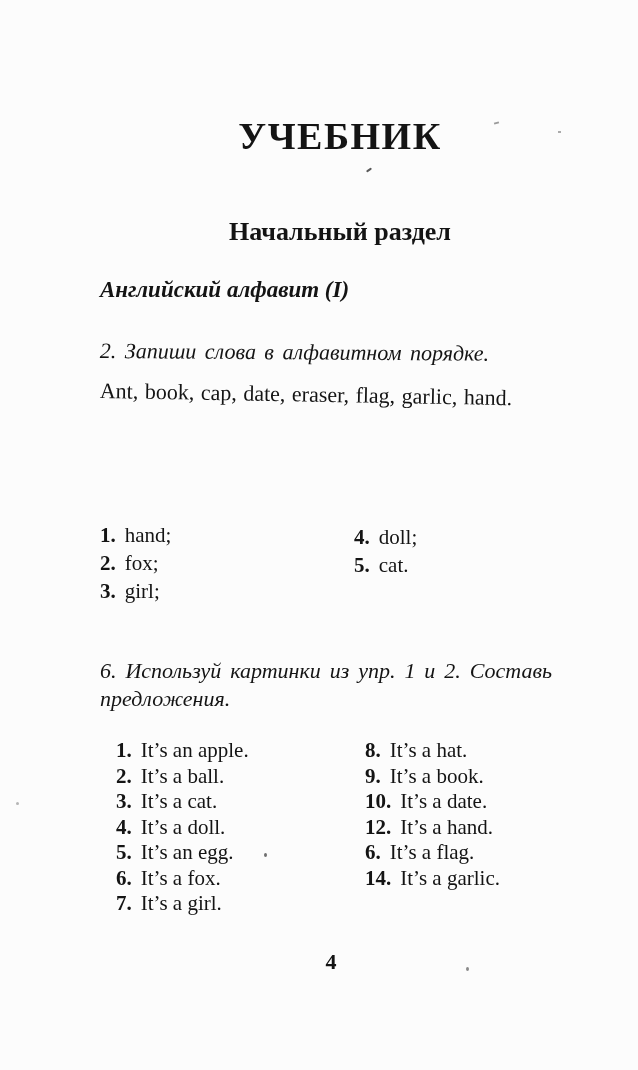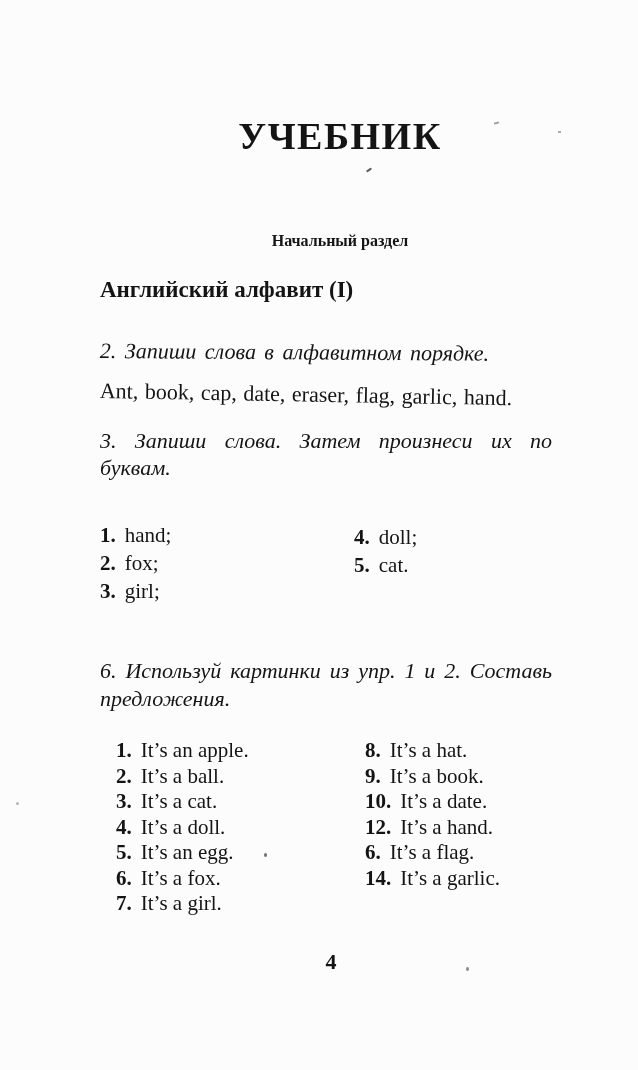--- a/index.html
+++ b/index.html
@@ -18,27 +18,26 @@
   .title {
     left: 42px; top: 117px; width: 596px;
     text-align: center;
     font-size: 38px; font-weight: bold;
     letter-spacing: 1.5px;
     line-height: 1;
   }
   .section-heading {
     left: 42px; top: 219px; width: 596px;
     text-align: center;
-    font-size: 16px; font-weight: bold;
+    font-size: 26px; font-weight: bold;
     line-height: 1;
-    margin-top: 14px;
   }
   .topic-heading {
     left: 100px; top: 277px;
-    font-size: 23px; font-weight: bold; 
+    font-size: 23px; font-weight: bold; font-style: italic;
     line-height: 1.1;
   }
   .instr {
     font-size: 22px; font-style: italic;
     line-height: 27px;
   }
   .ex2-instr {
     left: 100px; top: 337px;
     word-spacing: 3px;
     transform: rotate(0.4deg);
@@ -89,24 +88,20 @@
   <h1 class="abs title">УЧЕБНИК</h1>
 
   <h2 class="abs section-heading">Начальный раздел</h2>
 
   <h3 class="abs topic-heading">Английский алфавит (I)</h3>
 
   <p class="abs instr ex2-instr">2. Запиши слова в алфавитном порядке.</p>
 
   <p class="abs ex2-words">Ant, book, cap, date, eraser, flag, garlic, hand.</p>
 
-  <div class="abs instr ex3-instr">
-    <div class="jline">3. Запиши слова. Затем произнеси их по</div>
-    <div>буквам.</div>
-  </div>
 
   <div class="abs list listA listA-c1">
     <div class="row">
       <span class="num">1.</span><span class="txt">hand;</span>
     </div>
     <div class="row">
       <span class="num">2.</span><span class="txt">fox;</span>
     </div>
     <div class="row">
       <span class="num">3.</span><span class="txt">girl;</span>

